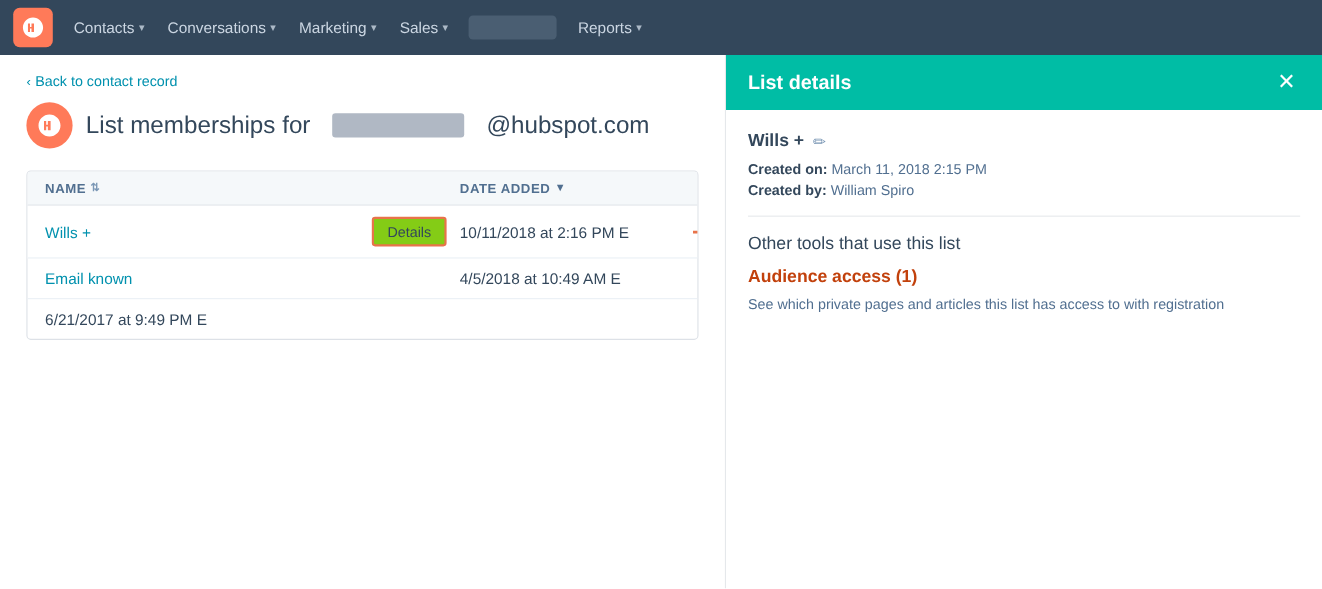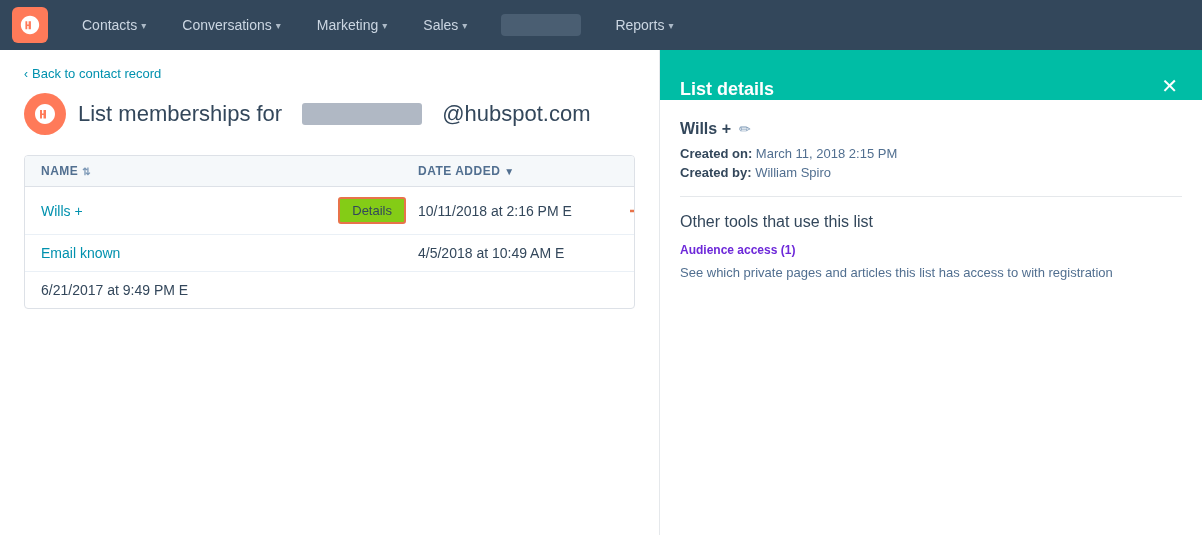--- a/index.html
+++ b/index.html
@@ -5,21 +5,21 @@
     * { box-sizing: border-box; margin: 0; padding: 0; }
     body { font-family: -apple-system, BlinkMacSystemFont, 'Segoe UI', Helvetica, Arial, sans-serif; font-size: 14px; background: #fff; width: 1202px; height: 535px; overflow: hidden; }
 
     
     .top-nav {
       display: flex;
       align-items: center;
       background: #33475b;
       height: 50px;
       padding: 0 12px;
-      gap: 16px;
+      gap: 1px;
     }
     .nav-logo {
       width: 36px; height: 36px;
       background: #ff7a59;
       border-radius: 6px;
       display: flex; align-items: center; justify-content: center;
       margin-right: 8px;
       flex-shrink: 0;
     }
     .nav-logo svg { width: 22px; height: 22px; fill: white; }
@@ -174,21 +174,21 @@
       flex: 1;
       background: #fff;
       display: flex;
       flex-direction: column;
     }
 
     .panel-header {
       background: #00bda5;
       padding: 0 20px;
       height: 50px;
-      display: flex; align-items: flex-end; justify-content: space-between;
+      display: flex; align-items: center; justify-content: space-between;
     }
     .panel-title {
       color: #fff;
       font-size: 18px;
       font-weight: 600;
     }
     .close-button {
       color: #fff;
       font-size: 20px;
       cursor: pointer;
@@ -233,22 +233,22 @@
     }
 
     .section-title {
       font-size: 16px;
       font-weight: 400;
       color: #33475b;
       margin-bottom: 12px;
     }
 
     .audience-link {
-      color: #6d28d9;
-      font-size: 12px;
+      color: #c2410c;
+      font-size: 16px;
       font-weight: 600;
       cursor: pointer;
       text-decoration: none;
       display: block;
       margin-bottom: 6px;
     }
 
     .audience-desc {
       font-size: 13px;
       color: #516f90;

